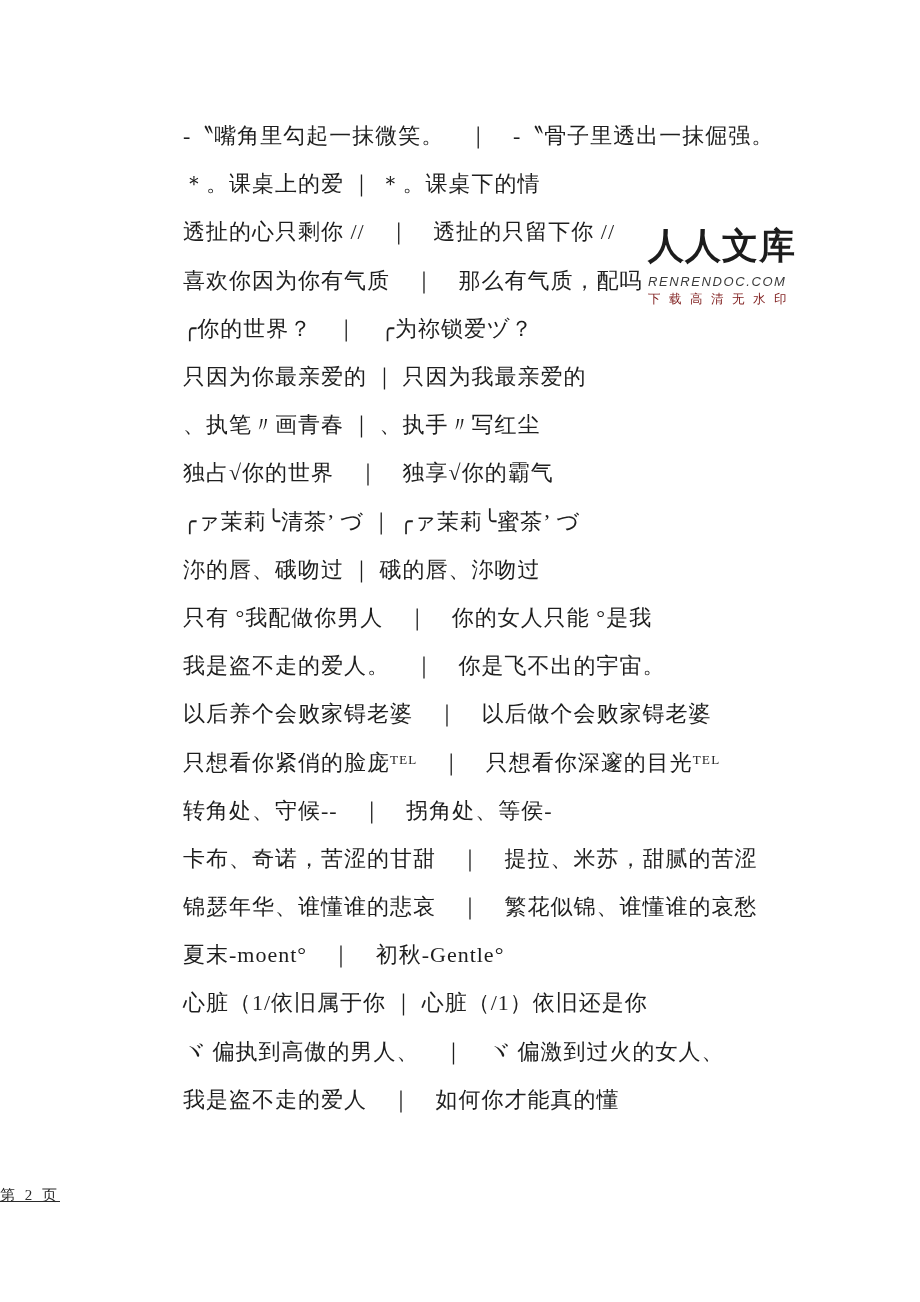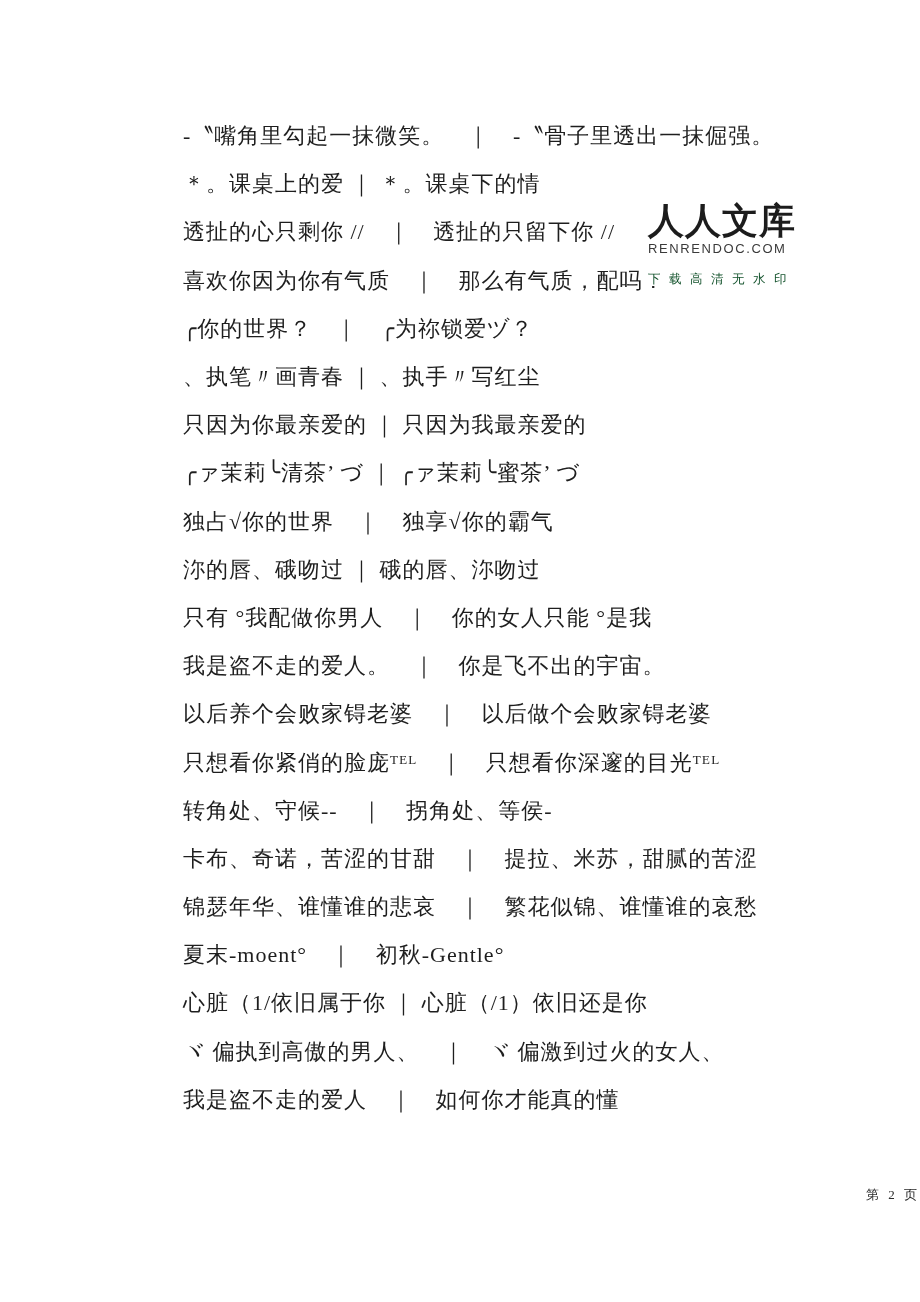--- a/index.html
+++ b/index.html
@@ -31,76 +31,78 @@
     display: flex;
     align-items: center;
     font-size: 22px;
     letter-spacing: 1px;
     white-space: pre;
     color: #1e1e1e;
   }
   .watermark {
     position: absolute;
     left: 648px;
-    top: 203px;
+    top: 228px;
     width: 170px;
     background: #ffffff;
     line-height: 1;
     text-align: left;
   }
   .wm-brand {
     font-family: "Liberation Serif", "DejaVu Serif", serif;
     font-weight: 700;
     font-size: 36px;
     letter-spacing: 1px;
     color: #1c1c1c;
     white-space: nowrap;
   }
   .wm-domain {
     font-family: "Liberation Sans", "DejaVu Sans", sans-serif;
     font-size: 13px;
     letter-spacing: 1.6px;
     color: #3a3a3a;
-    margin-top: 3px;
+    margin-top: 11px;
     white-space: nowrap;
+    font-style: italic;
   }
   .wm-tagline {
     font-family: Liberation Serif, serif;
     font-size: 12.5px;
     letter-spacing: 8.5px;
-    color: #14532d;
-    margin-top: 18px;
+    color: #7f1d1d;
+    margin-top: 5px;
     white-space: nowrap;
   }
   .footer {
     position: absolute;
     left: 0;
     top: 1186px;
     width: 920px;
-    text-align: right;
-    font-size: 13px;
+    text-align: left;
+    font-size: 15px;
     letter-spacing: 3px;
     color: #2a2a2a;
+    text-decoration: underline;
   }
 </style>
 </head>
 <body>
 
 <div class="page">
 
   <main class="content" id="lines-container">
       <div class="line">-〝嘴角里勾起一抹微笑。　｜　-〝骨子里透出一抹倔强。</div>
       <div class="line">＊。课桌上的爱 ｜ ＊。课桌下的情</div>
       <div class="line">透扯的心只剩你 //　｜　透扯的只留下你 //</div>
       <div class="line">喜欢你因为你有气质　｜　那么有气质，配吗？</div>
       <div class="line">╭你的世界？　｜　╭为祢锁爱ヅ？</div>
+      <div class="line">只因为你最亲爱的 ｜ 只因为我最亲爱的</div>
       <div class="line">、执笔〃画青春 ｜ 、执手〃写红尘</div>
-      <div class="line">只因为你最亲爱的 ｜ 只因为我最亲爱的</div>
+      <div class="line">独占√你的世界　｜　独享√你的霸气</div>
       <div class="line">╭ァ茉莉╰清茶’ づ ｜ ╭ァ茉莉╰蜜茶’ づ</div>
-      <div class="line">独占√你的世界　｜　独享√你的霸气</div>
       <div class="line">沵的唇、硪吻过 ｜ 硪的唇、沵吻过</div>
       <div class="line">只有 °我配做你男人　｜　你的女人只能 °是我</div>
       <div class="line">我是盗不走的爱人。　｜　你是飞不出的宇宙。</div>
       <div class="line">以后养个会败家锝老婆　｜　以后做个会败家锝老婆</div>
       <div class="line">只想看你紧俏的脸庞ᵀᴱᴸ　｜　只想看你深邃的目光ᵀᴱᴸ</div>
       <div class="line">转角处、守候--　｜　拐角处、等侯-</div>
       <div class="line">卡布、奇诺，苦涩的甘甜　｜　提拉、米苏，甜腻的苦涩</div>
       <div class="line">锦瑟年华、谁懂谁的悲哀　｜　繁花似锦、谁懂谁的哀愁</div>
       <div class="line">夏末-moent°　｜　初秋-Gentle°</div>
       <div class="line">心脏（1/依旧属于你 ｜ 心脏（/1）依旧还是你</div>

